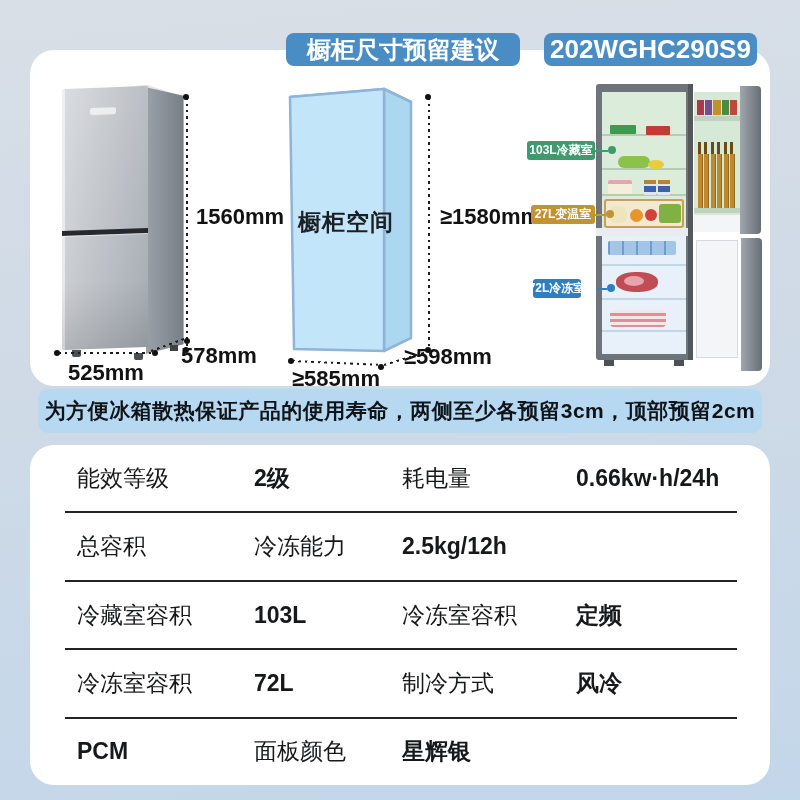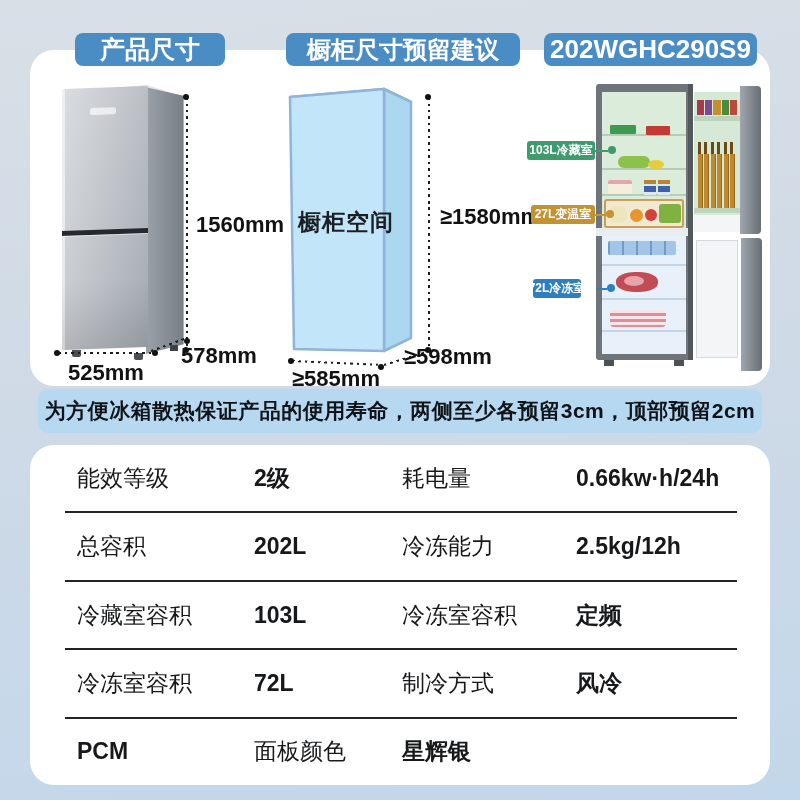--- a/index.html
+++ b/index.html
@@ -30,23 +30,20 @@
   .cab-label{position:absolute;font-size:23px;font-weight:700;color:#1b1e22;text-align:center;letter-spacing:1px;}
 </style>
 </head>
 <body>
 
 <div class="stage">
 
   <div class="card" style="left:30px;top:50px;width:740px;height:336px;"></div>
   <div class="card" style="left:30px;top:445px;width:740px;height:340px;"></div>
 
-  <div class="hdr" style="left: 75px; top: 33px; width: 150px; height: 33px; font-size: 25px; background: rgb(74, 140, 196);">
-    <span>产品尺寸</span>
-  </div>
   <div class="hdr" style="left: 286px; top: 33px; width: 234px; height: 33px; font-size: 24px; background: rgb(74, 140, 196);">
     <span>橱柜尺寸预留建议</span>
   </div>
   <div class="hdr" style="left: 544px; top: 33px; width: 213px; height: 33px; font-size: 26px; background: rgb(74, 140, 196);">
     <span>202WGHC290S9</span>
   </div>
 
   <div class="abs" style="left:60px;top:84px;width:126px;height:16px;background:#e2e5e9;
        clip-path:polygon(1% 60%,69% 5%,100% 85%,30% 100%);"></div>
   <div class="abs" style="left:146px;top:85px;width:40px;height:270px;
@@ -61,21 +58,21 @@
     <div class="abs" style="left:0;top:147px;width:100%;height:1px;background:rgba(255,255,255,.5);"></div>
     <div class="abs" style="left:0;top:148px;width:100%;height:113px;background:linear-gradient(180deg,rgba(0,0,0,0) 40%,rgba(0,0,0,.10));"></div>
   </div>
   <div class="abs" style="left:72px;top:350px;width:9px;height:7px;background:#4b5055;border-radius:0 0 2px 2px;"></div>
   <div class="abs" style="left:134px;top:353px;width:9px;height:7px;background:#4b5055;border-radius:0 0 2px 2px;"></div>
   <div class="abs" style="left:170px;top:345px;width:8px;height:6px;background:#3f4347;"></div>
 
   <div class="dot-v" style="left:186px;top:97px;height:250px;"></div>
   <div class="enddot" style="left:183px;top:94px;"></div>
   <div class="enddot" style="left:183px;top:347px;"></div>
-  <div class="dimlabel" style="left:196px;top:204px;margin-top:8px;">1560mm</div>
+  <div class="dimlabel" style="left:196px;top:204px;">1560mm</div>
 
   <div class="dot-h" style="left:58px;top:352px;width:96px;"></div>
   <div class="enddot" style="left:54px;top:350px;"></div>
   <div class="enddot" style="left:152px;top:350px;"></div>
   <div class="dimlabel" style="left:60px;top:360px;width:92px;text-align:center;">525mm</div>
 
   <div class="dot-h" style="left:151px;top:350px;width:36px;transform:rotate(-20deg);transform-origin:left center;"></div>
   <div class="enddot" style="left:184px;top:338px;"></div>
   <div class="dimlabel" style="left:181px;top:343px;">578mm</div>
 
@@ -185,21 +182,20 @@
 
   <div id="spec-table">
       <div class="spec-row divided">
         <div class="spec-label">能效等级</div>
         <div class="spec-value">2级</div>
         <div class="spec-label">耗电量</div>
         <div class="spec-value">0.66kw·h/24h</div>
       </div>
       <div class="spec-row divided">
         <div class="spec-label">总容积</div>
-        <div class="spec-value">202L</div>
         <div class="spec-label">冷冻能力</div>
         <div class="spec-value">2.5kg/12h</div>
       </div>
       <div class="spec-row divided">
         <div class="spec-label">冷藏室容积</div>
         <div class="spec-value">103L</div>
         <div class="spec-label">冷冻室容积</div>
         <div class="spec-value">定频</div>
       </div>
       <div class="spec-row divided">

